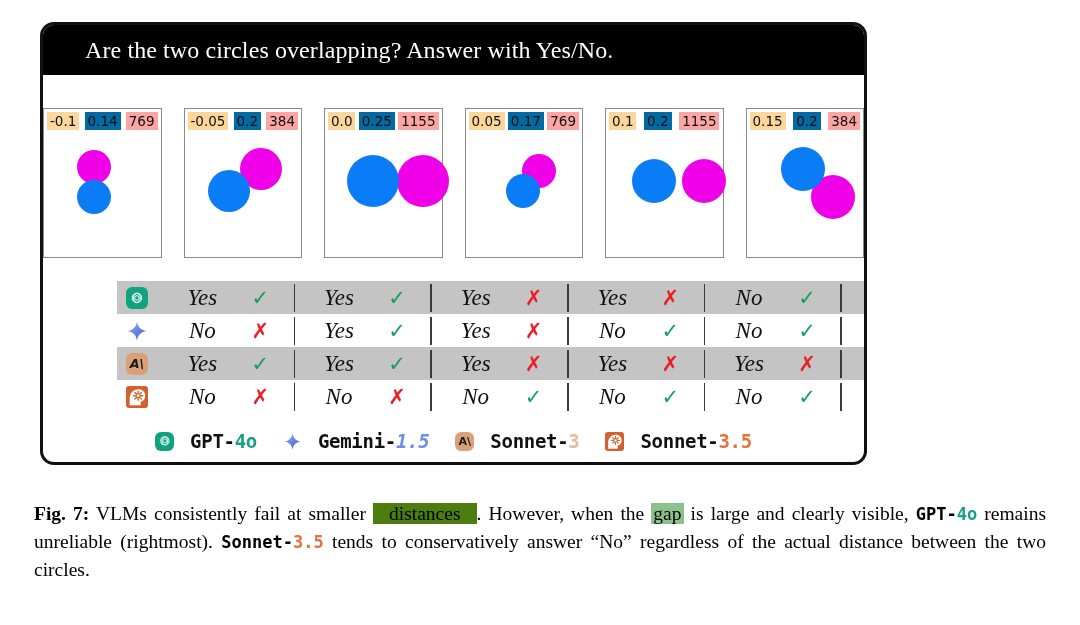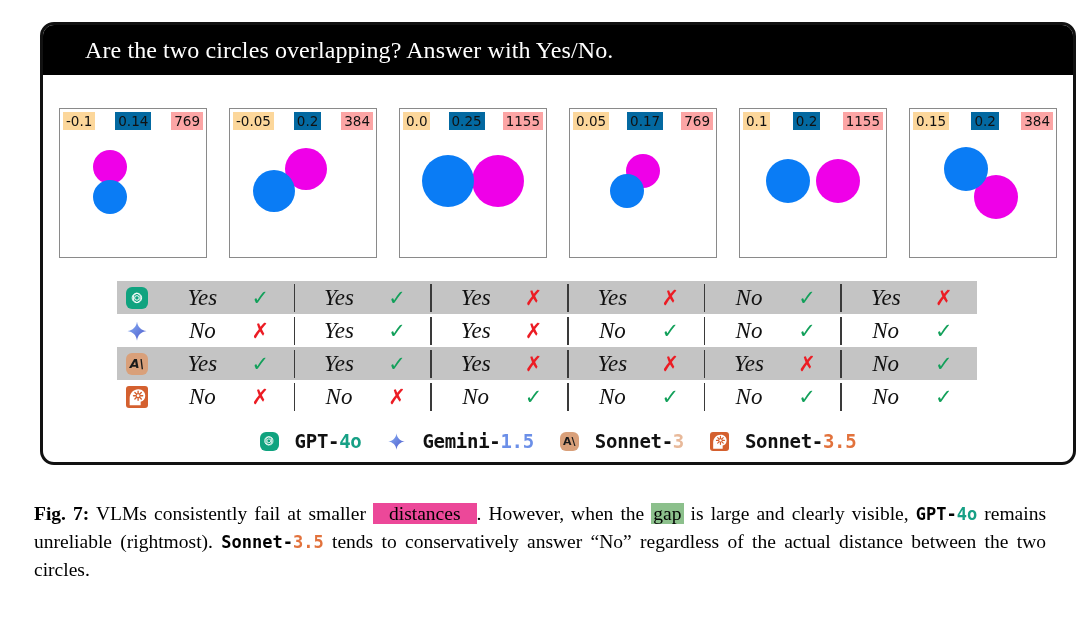--- a/index.html
+++ b/index.html
@@ -5,21 +5,21 @@
   html,body{margin:0;padding:0;}
   body{
     width:1080px;height:625px;background:#ffffff;
     font-family:"Liberation Serif", serif;
     -webkit-font-smoothing:antialiased;
   }
   .page{position:relative;width:1080px;height:625px;overflow:hidden;}
 
   
   .figure-card{
-    position:absolute;left:40px;top:22px;width:1036px;height:443px;
+    position:absolute;left:40px;top:22px;width:827px;height:443px;
     background:#ffffff;border:3px solid #111;border-radius:14px;
     box-sizing:border-box;overflow:hidden;
   }
   .figure-header{
     position:absolute;left:0;top:0;width:100%;height:50px;background:#000000;
     display:flex;align-items:center;
   }
   .figure-header .q{
     color:#ffffff;font-size:24px;font-family:"Liberation Serif",serif;
     padding-left:42px;letter-spacing:.1px;
@@ -85,32 +85,32 @@
   .legend{
     position:absolute;left:0;top:398px;width:100%;height:36px;
     display:flex;align-items:center;justify-content:center;gap:26px;
   }
   .leg-item{display:flex;align-items:center;gap:16px;}
   .leg-text{
     font-family:"DejaVu Sans Mono",monospace;font-size:19px;font-weight:bold;color:#111;
     letter-spacing:-.3px;
   }
   .v-gpt{color:#16a085;}
-  .v-gem{color:#6b8fe8;}
+  .v-gem{color:#6b8fe8;font-style:italic;}
   .v-s3{color:#e8b99a;}
   .v-s35{color:#e2723c;}
 
   
   .caption{
     position:absolute;left:34px;top:500px;width:1012px;
     font-family:"Liberation Serif",serif;font-size:19.5px;line-height:27px;
     color:#000;text-align:justify;
   }
   .caption b{font-weight:bold;}
-  .hl-orange{background:#ec4899;padding:0 16px;}
+  .hl-orange{background:#4d7c0f;padding:0 16px;}
   .hl-green{background:#8cc08c;padding:0 2px;}
   .mono{font-family:"DejaVu Sans Mono",monospace;font-size:17px;font-weight:bold;}
 </style>
 </head>
 <body>
 
 <div class="page">
 
   <div class="figure-card">
 

